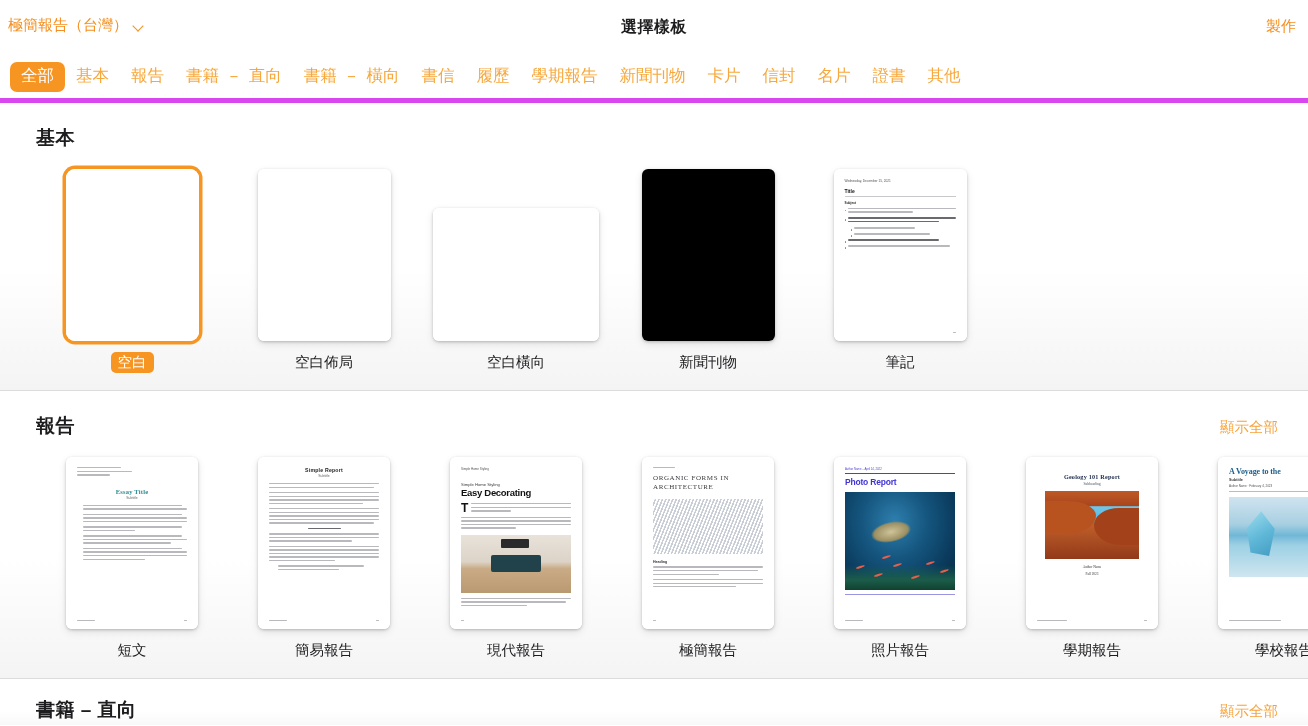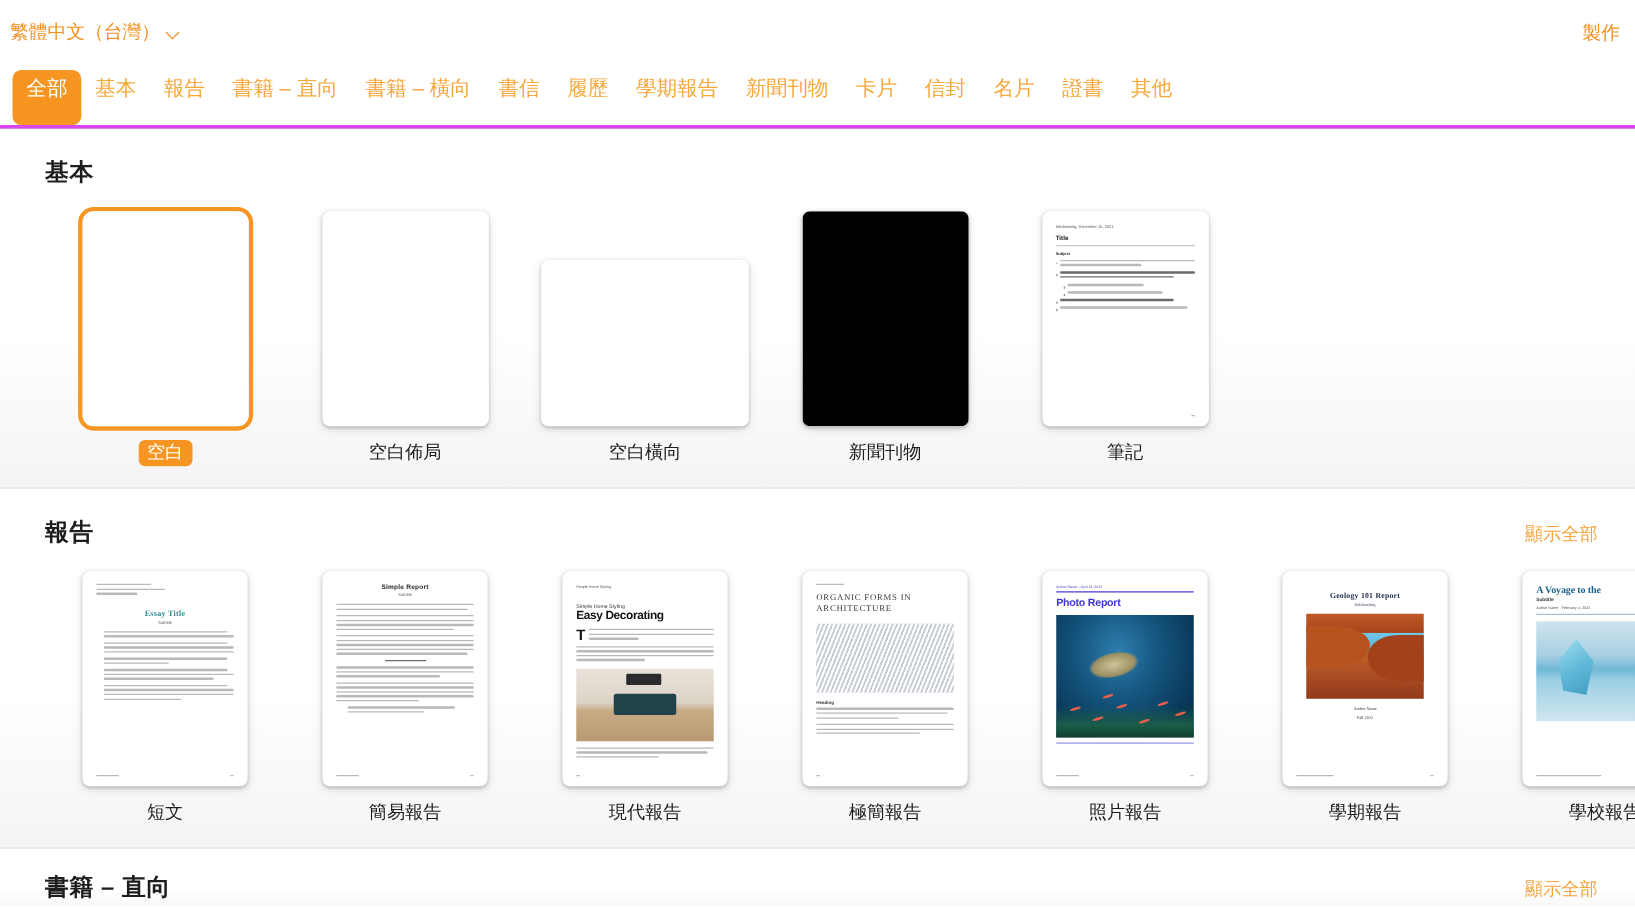--- a/index.html
+++ b/index.html
@@ -66,24 +66,26 @@
     font-size: 15px;
     cursor: default;
     white-space: nowrap;
   }
 
   
   .tabbar {
     height: 47px;
     background: #ffffff;
     display: flex;
+    align-items: center;
     padding: 0 10px;
     gap: 0px;
-    border-bottom: 3px solid #d946ef;
+    border-bottom: 5px solid #d946ef;
     overflow: hidden;
+    font-family: Liberation Mono, monospace;
   }
   .tab {
     color: #f7a83c;
     font-size: 16.5px;
     padding: 5px 11px;
     border-radius: 7px;
     white-space: nowrap;
     cursor: default;
     line-height: 20px;
   }
@@ -298,23 +300,24 @@
   }
 
   
   .sec-books .sec-head { padding-top: 18px; }
 </style>
 </head>
 <body>
 
 <div class="topbar">
   <div class="lang-select">
-    <span>繁體中文（台灣）</span>
+    <span>極簡報告（台灣）</span>
     <span class="chev"></span>
   </div>
+  <div class="win-title">選擇樣板</div>
   <div class="create-btn">製作</div>
 </div>
 
 <div class="tabbar" id="tabbar">
     <div class="tab active">全部</div>
     <div class="tab">基本</div>
     <div class="tab">報告</div>
     <div class="tab">書籍 – 直向</div>
     <div class="tab">書籍 – 橫向</div>
     <div class="tab">書信</div>

